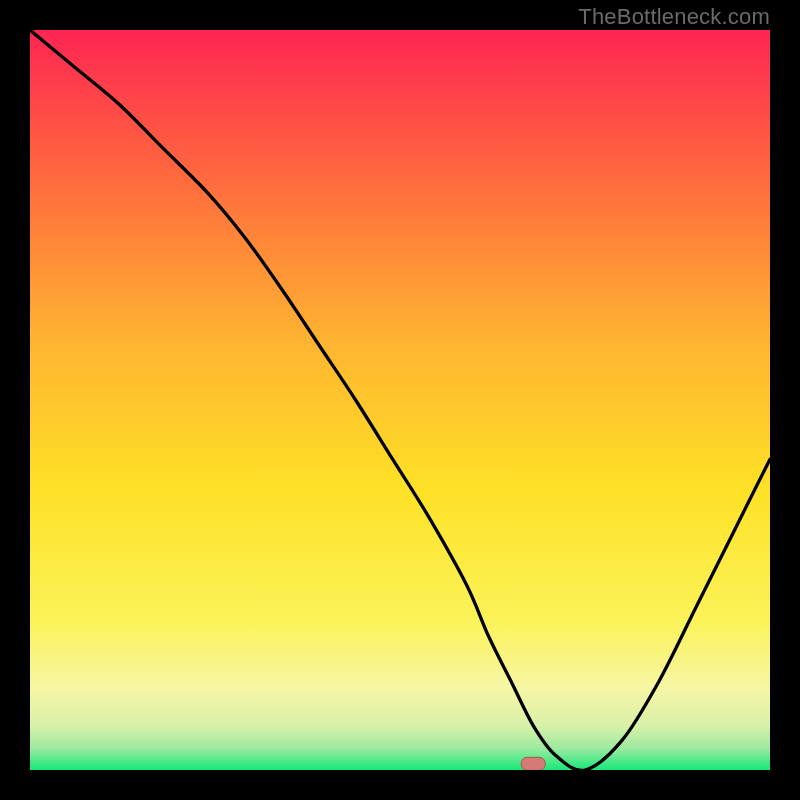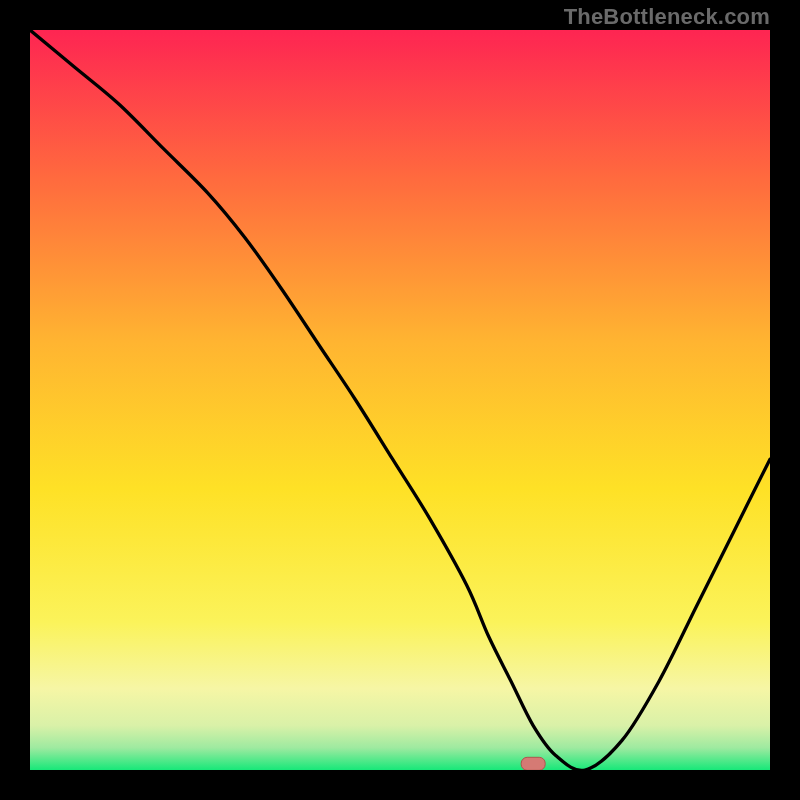--- a/index.html
+++ b/index.html
@@ -30,21 +30,21 @@
     display: block;
     width: 740px;
     height: 740px;
   }
   .watermark {
     position: absolute;
     top: 4px;
     right: 30px;
     font-family: Arial, Helvetica, sans-serif;
     font-size: 22px;
-    font-weight: bold;
+    font-weight: normal;
     color: #6a6a6a;
     letter-spacing: 0.2px;
     user-select: none;
   }
 </style>
 </head>
 <body>
 
 <div class="frame">
 

